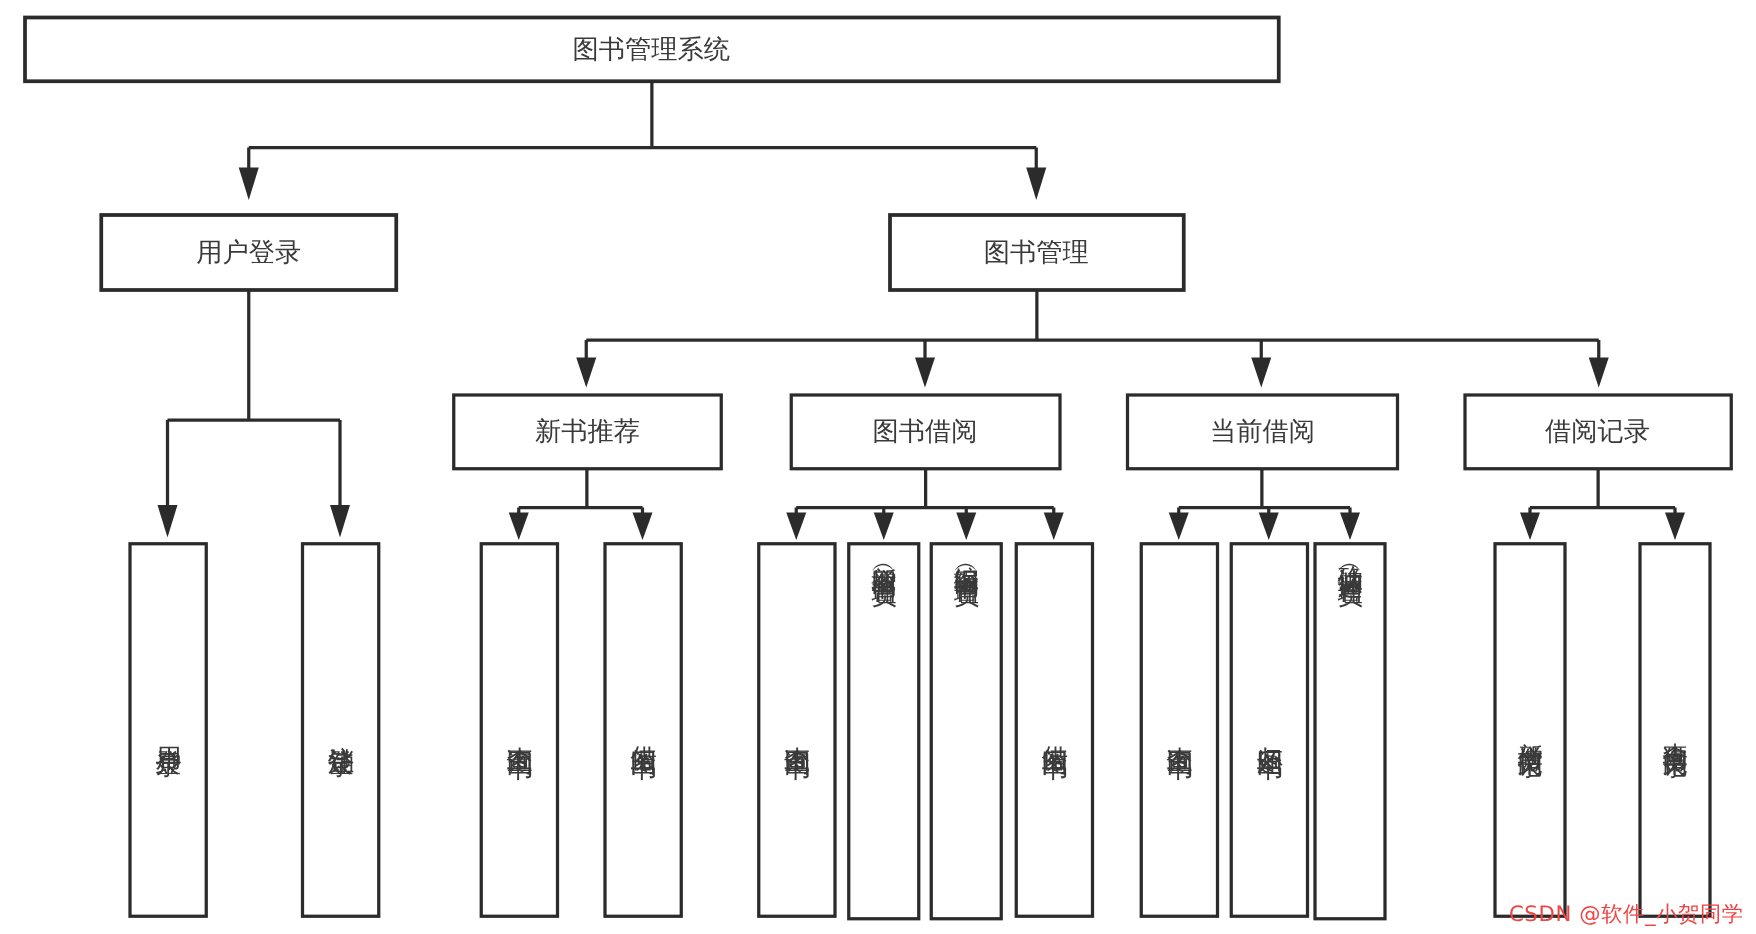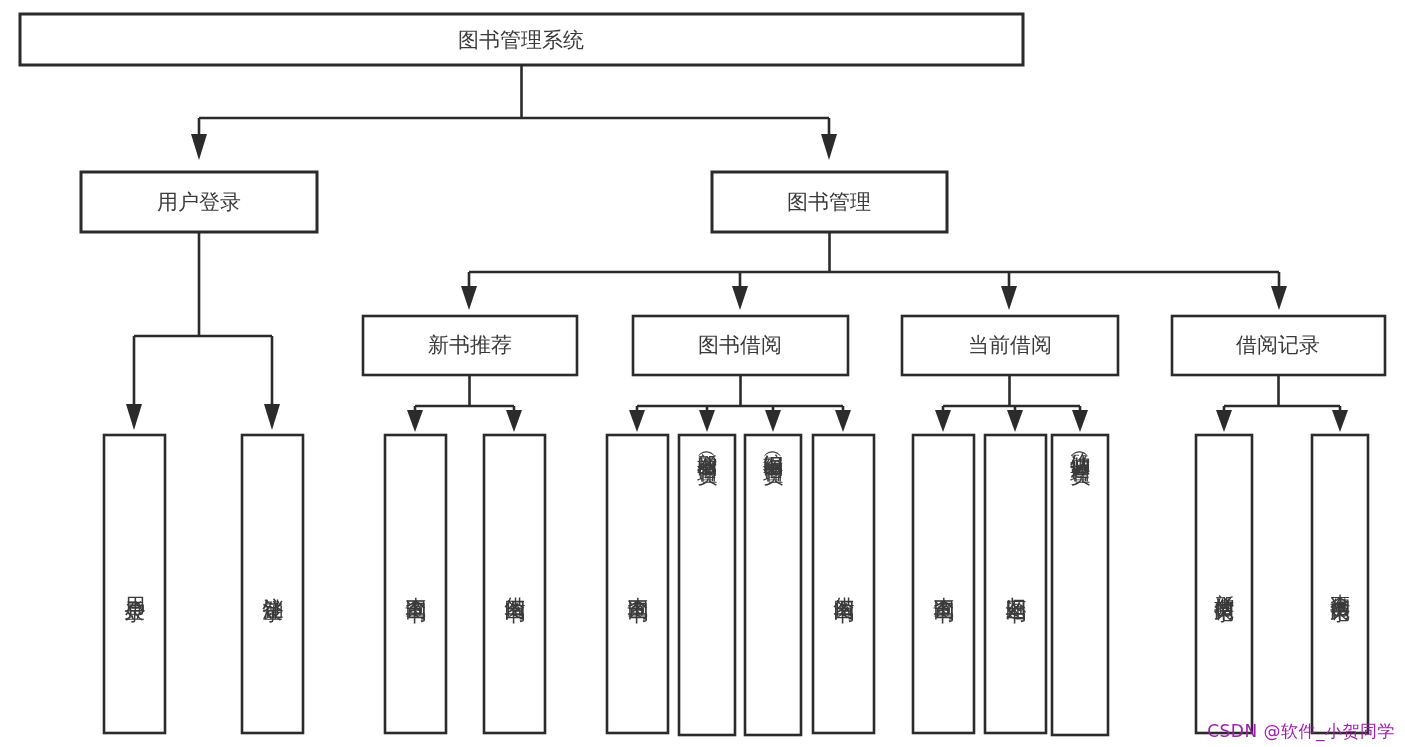--- a/index.html
+++ b/index.html
@@ -67,21 +67,21 @@
     letter-spacing: 2px;
     white-space: nowrap;
     text-align: center;
   }
   .watermark {
     position: absolute;
     right: 10px;
     bottom: 4px;
     font-family: "DejaVu Sans", "Liberation Sans", sans-serif;
     font-size: 17px;
-    color: #a21caf;
+    color: #ef4444;
     white-space: nowrap;
     letter-spacing: 0.5px;
   }
 </style>
 </head>
 <body>
 
 <div id="diagram-root">
 
   <svg class="flow" viewBox="0 0 1405 747">

